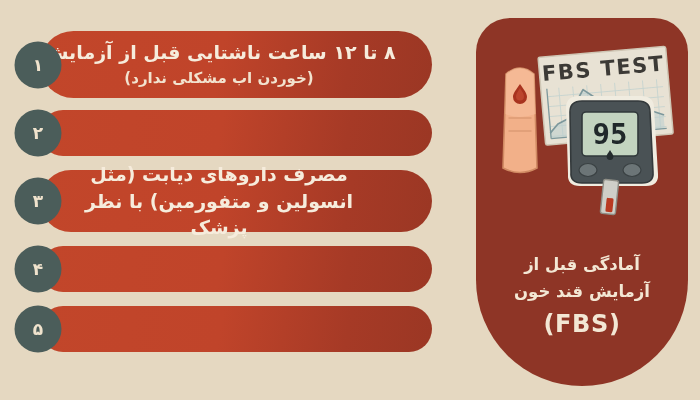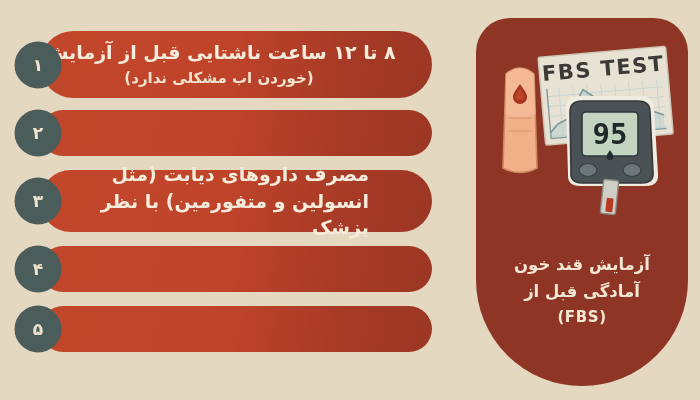--- a/index.html
+++ b/index.html
@@ -44,21 +44,21 @@
     line-height: 1.62;
     letter-spacing: 0.2px;
     direction: rtl;
     padding: 0 10px;
     box-sizing: border-box;
   }
   .panel-title .ln {
     display: block;
   }
   .panel-title .ln-fbs {
-    font-size: 15px;
+    font-size: 24px;
     letter-spacing: 0.6px;
   }
 
   
   .illustration {
     position: absolute;
     top: 12px;
     left: 8px;
     width: 198px;
     height: 205px;
@@ -101,21 +101,20 @@
     font-weight: bold;
     font-size: 19px;
     line-height: 1.35;
     letter-spacing: -0.1px;
     white-space: nowrap;
   }
   .tip-text.two-line {
     white-space: normal;
     max-width: 300px;
     line-height: 1.4;
-    text-align: right;
   }
   .tip-sub {
     color: #f2e3cf;
     font-weight: bold;
     font-size: 15px;
     line-height: 1.3;
     margin-top: 3px;
     white-space: nowrap;
   }
   .tip-badge {
@@ -240,19 +239,19 @@
           <path d="M126,120 c2,3.2 3.4,4.8 3.4,6.6 a3.4,3.4 0 0 1 -6.8,0 c0,-1.8 1.4,-3.4 3.4,-6.6 Z" fill="#252c2e"></path>
           <ellipse cx="104" cy="140" rx="9" ry="6.5" fill="#6c7577" stroke="#3a4143" stroke-width="1.2"></ellipse>
           <ellipse cx="148" cy="140" rx="9" ry="6.5" fill="#6c7577" stroke="#3a4143" stroke-width="1.2"></ellipse>
           <rect x="118" y="150" width="15" height="34" rx="2" fill="#cfcfc8" stroke="#8e8e86" stroke-width="1.4" transform="rotate(6 125 167)"></rect>
           <rect x="122" y="168" width="7" height="14" rx="1.5" fill="#b93a22" transform="rotate(6 125 175)"></rect>
         </g>
       </svg>
     </div>
 
     <div class="panel-title">
+      <span class="ln">آمادگی قبل از</span>
       <span class="ln">آزمایش قند خون</span>
-      <span class="ln">آمادگی قبل از</span>
       <span class="ln ln-fbs">(FBS)</span>
     </div>
   </div>
 
 </div>
 
 </body></html>

